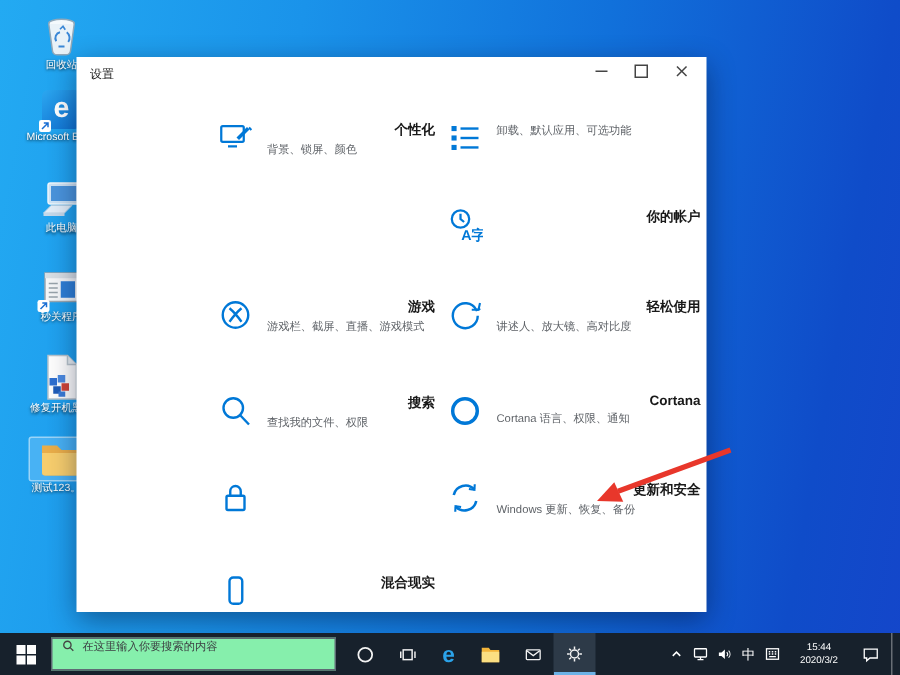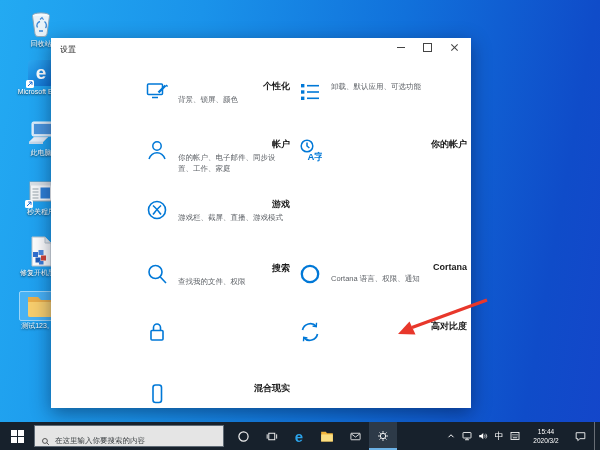--- a/index.html
+++ b/index.html
@@ -46,22 +46,22 @@
   .r1{top:42px}.r2{top:100px}.r3{top:160px}.r4{top:224px}.r5{top:282px}.r6{top:344px}
 
   .arrow-overlay{position:absolute;inset:0;pointer-events:none;}
 
   
   .taskbar{position:absolute;left:0;bottom:0;width:600px;height:28px;background:#17212c;
            display:flex;align-items:stretch;color:#fff;}
   .start{width:34px;display:flex;align-items:center;justify-content:center;}
   .winlogo{width:13px;height:13px;display:grid;grid-template-columns:1fr 1fr;grid-template-rows:1fr 1fr;gap:1px;}
   .winlogo span{background:#fdfdfd;}
-  .tsearch{width:176px;margin:3px 0;background:#e5e5e5;border:1px solid #5f6a75;
-           display:flex;align-items:flex-end;gap:5px;padding:0 6px;}
+  .tsearch{width:176px;margin:3px 0;background:#86efac;border:1px solid #5f6a75;
+           display:flex;align-items:flex-start;gap:5px;padding:0 6px;}
   .tsearch .ph{font-size:7.5px;color:#3c4043;white-space:nowrap;}
   .ticons{display:flex;margin-left:5px;}
   .tbtn{width:28px;display:flex;align-items:center;justify-content:center;position:relative;}
   .tbtn.active{background:#2d3a48;box-shadow:inset 0 -2px 0 #6cb2e6;}
   .tbtn .e-blue{font-size:15px;font-weight:bold;color:#2ba3ea;line-height:1;}
   .tray{margin-left:auto;display:flex;align-items:center;}
   .tray-item{width:16px;display:flex;align-items:center;justify-content:center;height:100%;}
   .ime{font-size:9px;color:#fff;}
   .clock{width:46px;text-align:center;font-size:6.5px;line-height:1.45;color:#fff;}
   .showdesk{width:5px;height:100%;border-left:1px solid rgba(255,255,255,.35);margin-left:3px;}
@@ -173,30 +173,20 @@
           <path d="M7 17.5 h6"></path>
         <path d="M13.5 12.5 L20.5 5.5" stroke-width="2.4"></path>
           <path d="M21.5 4.5 l-1 1 1.6 1.6 1-1z" fill="#0078d7" stroke="none"></path>
       </svg>
       <div class="ctext">
           <div class="ct">个性化</div>
       <div class="cs">背景、锁屏、颜色</div>
         </div>
     </div>
 
-    <div class="cat col-l r2">
-      <svg class="cicon" viewBox="0 0 24 24" fill="none" stroke="#0078d7" stroke-width="1.5">
-        <circle cx="12" cy="8" r="4.2"></circle>
-          <path d="M4 21 c1.6-4.2 4.6-6.2 8-6.2 s6.4 2 8 6.2"></path>
-      </svg>
-      <div class="ctext">
-          <div class="ct">帐户</div>
-      <div class="cs">你的帐户、电子邮件、同步设置、工作、家庭</div>
-        </div>
-    </div>
 
     <div class="cat col-l r4">
       <svg class="cicon" viewBox="0 0 24 24" fill="none" stroke="#0078d7" stroke-width="1.6">
         <circle cx="10.5" cy="10" r="6.5"></circle>
           <path d="M15.3 15 L21 21"></path>
       </svg>
       <div class="ctext">
           <div class="ct">搜索</div>
       <div class="cs">查找我的文件、权限</div>
         </div>
@@ -247,40 +237,52 @@
       <svg class="cicon" viewBox="0 0 24 24" fill="none" stroke="#0078d7" stroke-width="1.5">
         <circle cx="9" cy="8" r="5.8"></circle>
           <path d="M9 4.5 V8 l2.4 2"></path>
         <text x="9.5" y="22" font-size="9.5" font-weight="bold" fill="#0078d7" stroke="none">A字</text>
       </svg>
       <div class="ctext">
           <div class="ct">你的帐户</div>
         </div>
     </div>
 
+    <div class="cat col-r r3">
+      <svg class="cicon" viewBox="0 0 24 24" fill="none" stroke="#0078d7" stroke-width="1.6">
+        <path d="M19.5 8.5 a8.3 8.3 0 1 0 1 4"></path>
+          <path d="M16.5 8.5 h4.5 l1-4.5" stroke-width="1.4"></path>
+        <path d="M19 9 l3.2-1.2" stroke-width="1.4"></path>
+      </svg>
+      <div class="ctext">
+          <div class="ct">轻松使用</div>
+      <div class="cs">讲述人、放大镜、高对比度</div>
+        </div>
+    </div>
 
     <div class="cat col-r r4">
       <svg class="cicon" viewBox="0 0 24 24" fill="none" stroke="#0078d7" stroke-width="2.3">
         <circle cx="12" cy="12" r="8.2"></circle>
       </svg>
       <div class="ctext">
           <div class="ct">Cortana</div>
       <div class="cs">Cortana 语言、权限、通知</div>
         </div>
     </div>
 
     <div class="cat col-r r5">
       <svg class="cicon" viewBox="0 0 24 24" fill="none" stroke="#0078d7" stroke-width="1.7">
         <path d="M4.5 10 a8 8 0 0 1 13.8-3.6"></path>
           <path d="M18.5 2.8 l-.2 3.8-3.7-.6" stroke-width="1.4"></path>
         <path d="M19.5 14 a8 8 0 0 1-13.8 3.6"></path>
           <path d="M5.5 21.2 l.2-3.8 3.7.6" stroke-width="1.4"></path>
       </svg>
       <div class="ctext">
-          <div class="ct">高对比度</div>
+          <div class="ct">更新和安全</div>
+      <div class="cs">Windows 更新、恢复、备份</div>
         </div>
     </div>
 
     <svg class="arrow-overlay" width="471" height="370" viewBox="0 0 471 370">
       <line x1="436" y1="262" x2="361" y2="289.5" stroke="#e8372b" stroke-width="3.4"></line>
       <polygon points="347,296 358.5,283.5 364.5,296.5" fill="#e8372b"></polygon>
     </svg>
   </div>
 
   <div class="taskbar">

